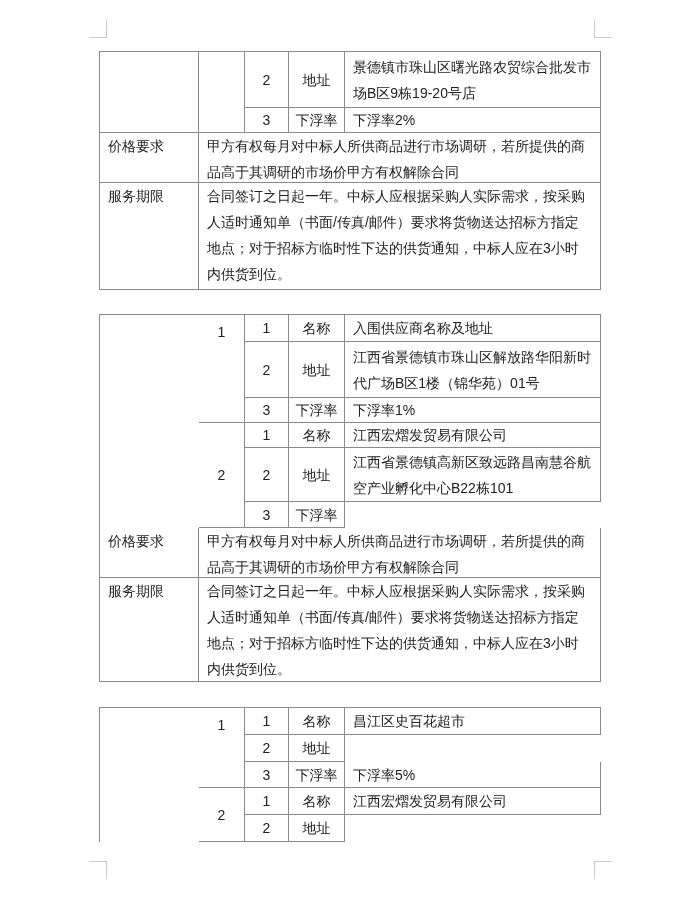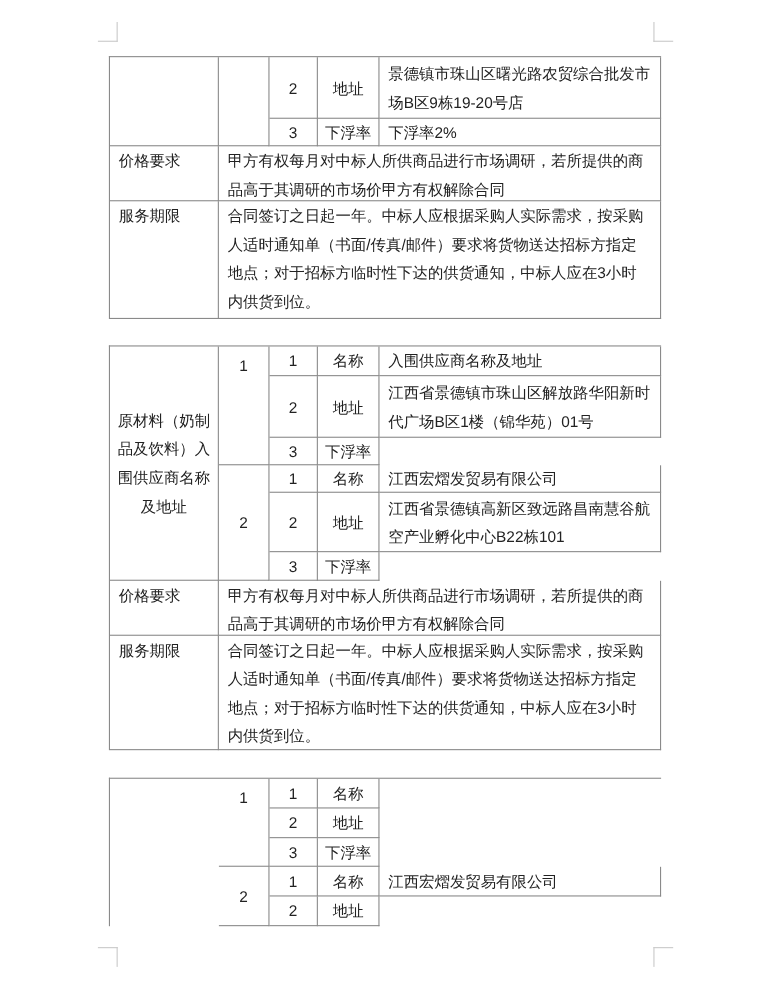--- a/index.html
+++ b/index.html
@@ -82,35 +82,35 @@
     <div class="c val" style="grid-column:5;grid-row:2">下浮率2%</div>
 
     <div class="c lbl" style="grid-column:1;grid-row:3">价格要求</div>
     <div class="c txt" style="grid-column:2/6;grid-row:3">甲方有权每月对中标人所供商品进行市场调研，若所提供的商品高于其调研的市场价甲方有权解除合同</div>
 
     <div class="c lbl" style="grid-column:1;grid-row:4">服务期限</div>
     <div class="c txt" style="grid-column:2/6;grid-row:4">合同签订之日起一年。中标人应根据采购人实际需求，按采购人适时通知单（书面/传真/邮件）要求将货物送达招标方指定地点；对于招标方临时性下达的供货通知，中标人应在3小时内供货到位。</div>
   </div>
 
   <div class="tbl" id="t2">
-    <div class="c cat" style="grid-column:1;grid-row:1/7">原材料（奶制品及饮料）入围供应商名称及地址</div>
 
     <div class="c center vtop" style="grid-column:2;grid-row:1/4">1</div>
     <div class="c center" style="grid-column:2;grid-row:4/7">2</div>
 
     <div class="c center" style="grid-column:3;grid-row:1">1</div>
     <div class="c center" style="grid-column:4;grid-row:1">名称</div>
     <div class="c val" style="grid-column:5;grid-row:1">入围供应商名称及地址</div>
 
     <div class="c center" style="grid-column:3;grid-row:2">2</div>
     <div class="c center" style="grid-column:4;grid-row:2">地址</div>
     <div class="c val" style="grid-column:5;grid-row:2">江西省景德镇市珠山区解放路华阳新时代广场B区1楼（锦华苑）01号</div>
 
     <div class="c center" style="grid-column:3;grid-row:3">3</div>
     <div class="c center" style="grid-column:4;grid-row:3">下浮率</div>
+    <div class="c val" style="grid-column:5;grid-row:3">下浮率1%</div>
 
     <div class="c center" style="grid-column:3;grid-row:4">1</div>
     <div class="c center" style="grid-column:4;grid-row:4">名称</div>
     <div class="c val" style="grid-column:5;grid-row:4">江西宏熠发贸易有限公司</div>
 
     <div class="c center" style="grid-column:3;grid-row:5">2</div>
     <div class="c center" style="grid-column:4;grid-row:5">地址</div>
     <div class="c val" style="grid-column:5;grid-row:5">江西省景德镇高新区致远路昌南慧谷航空产业孵化中心B22栋101</div>
 
     <div class="c center" style="grid-column:3;grid-row:6">3</div>
@@ -123,26 +123,28 @@
     <div class="c txt" style="grid-column:2/6;grid-row:8">合同签订之日起一年。中标人应根据采购人实际需求，按采购人适时通知单（书面/传真/邮件）要求将货物送达招标方指定地点；对于招标方临时性下达的供货通知，中标人应在3小时内供货到位。</div>
   </div>
 
   <div class="tbl" id="t3">
 
     <div class="c center vtop" style="grid-column:2;grid-row:1/4">1</div>
     <div class="c center" style="grid-column:2;grid-row:4/6">2</div>
 
     <div class="c center" style="grid-column:3;grid-row:1">1</div>
     <div class="c center" style="grid-column:4;grid-row:1">名称</div>
+    <div class="c val" style="grid-column:5;grid-row:1">昌江区史百花超市</div>
 
     <div class="c center" style="grid-column:3;grid-row:2">2</div>
     <div class="c center" style="grid-column:4;grid-row:2">地址</div>
 
     <div class="c center" style="grid-column:3;grid-row:3">3</div>
     <div class="c center" style="grid-column:4;grid-row:3">下浮率</div>
+    <div class="c val" style="grid-column:5;grid-row:3">下浮率5%</div>
 
     <div class="c center" style="grid-column:3;grid-row:4">1</div>
     <div class="c center" style="grid-column:4;grid-row:4">名称</div>
     <div class="c val" style="grid-column:5;grid-row:4">江西宏熠发贸易有限公司</div>
 
     <div class="c center" style="grid-column:3;grid-row:5">2</div>
     <div class="c center" style="grid-column:4;grid-row:5">地址</div>
   </div>
 
 </div>

